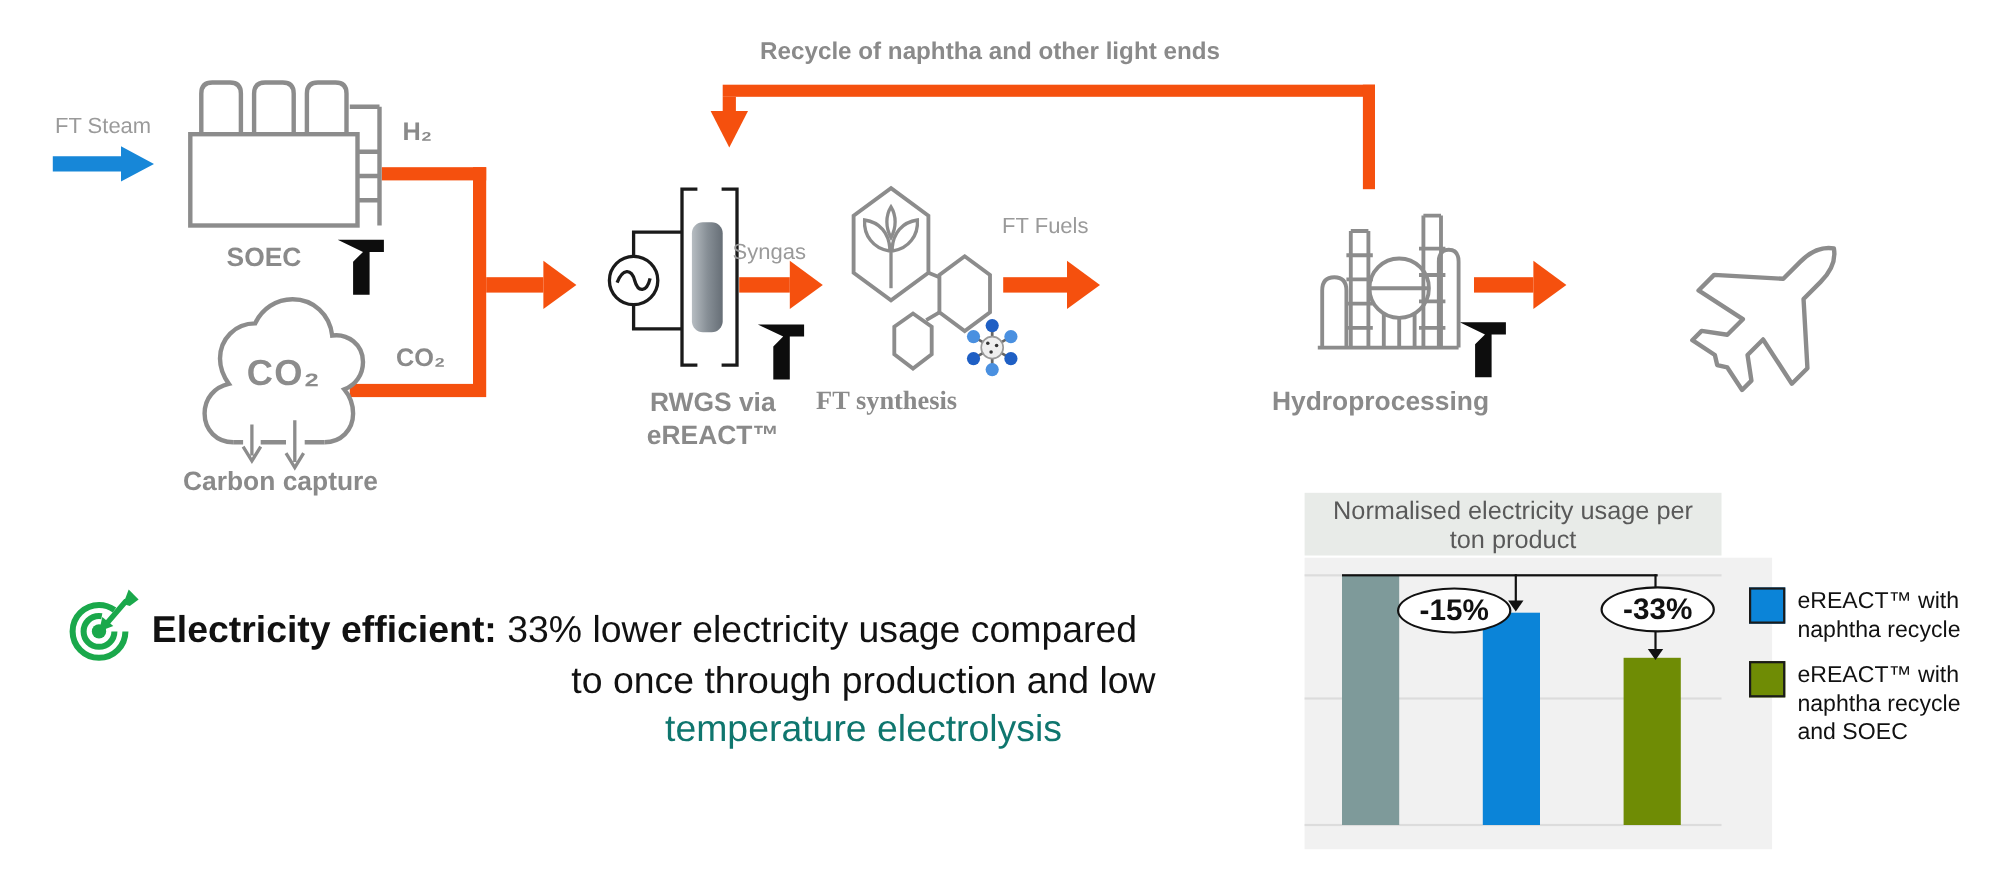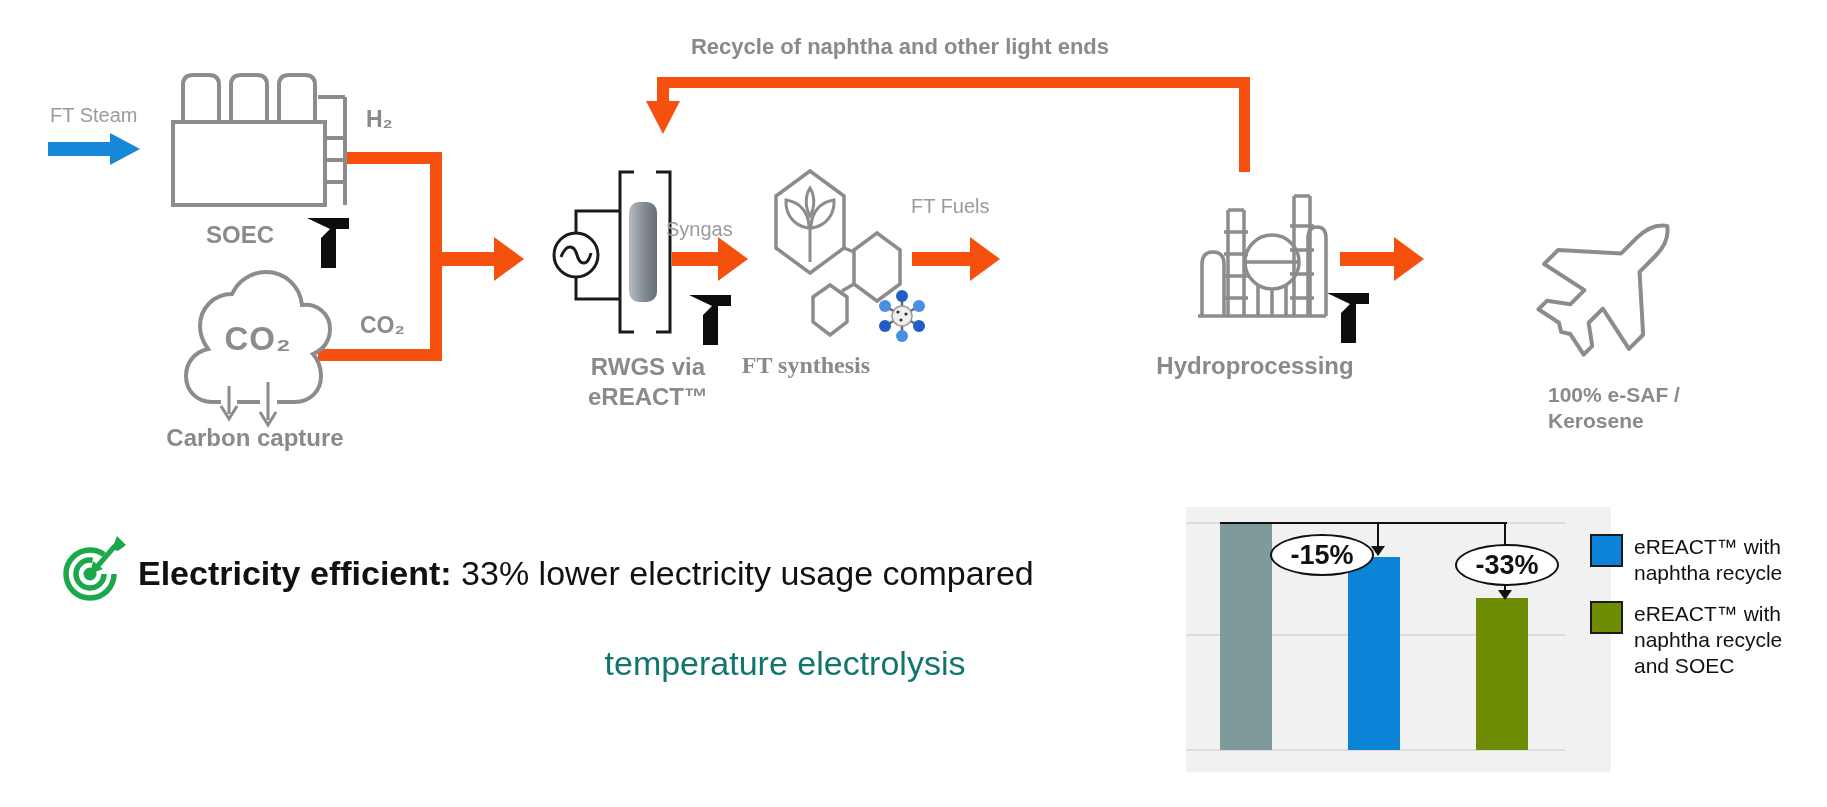--- a/index.html
+++ b/index.html
@@ -184,46 +184,47 @@
   <div class="lbl lbl-gray-bold ctr" id="rwgs-lbl">
     <div>RWGS via</div>
     <div>eREACT™</div>
   </div>
   <div class="lbl lbl-gray-bold ctr" id="carbon-capture-lbl">Carbon capture</div>
   <div class="lbl lbl-gray-reg" id="syngas-lbl">Syngas</div>
   <div class="lbl lbl-gray-bold ctr" id="ftsyn-lbl">FT synthesis</div>
   <div class="lbl lbl-gray-reg" id="ftfuels-lbl">FT Fuels</div>
   <div class="lbl lbl-gray-bold ctr" id="hydro-lbl">Hydroprocessing</div>
   <div class="lbl lbl-gray-bold ctr" id="recycle-lbl">Recycle of naphtha and other light ends</div>
-  <div class="lbl lbl-gray-bold" id="esaf-lbl">
-    <div>100% e-SAF /</div>
-    <div>Kerosene</div>
-  </div>
 
   <div id="eff-line1">
     <b>Electricity efficient:</b>
     <span>33% lower electricity usage compared</span>
   </div>
+  <div id="eff-line2">to once through production and low</div>
   <div id="eff-line3">temperature electrolysis</div>
 
   <div id="chart">
+    <div id="chart-title">
+      <div>Normalised electricity usage per</div>
+      <div>ton product</div>
+    </div>
     <div id="plot">
       <div class="gridline" style="top:15px"></div>
       <div class="gridline" style="top:127px"></div>
       <div class="gridline" style="top:242px"></div>
       <div class="bar" style="left: 34px; height: 227px; background: rgb(126, 154, 154);"></div>
       <div class="bar" style="left: 162px; height: 193px; background: rgb(11, 132, 216);"></div>
       <div class="bar" style="left: 290px; height: 152px; background: rgb(111, 140, 5);"></div>
       <div id="conn-h"></div>
       <div class="conn-v" style="left:191px;top:15px;height:26px"></div>
       <div class="conn-arrow" style="left:185px;top:39px"></div>
       <div class="conn-v" style="left:318px;top:15px;height:70px"></div>
       <div class="conn-arrow" style="left:312px;top:83px"></div>
       <div class="oval" style="left:84px;top:27px">-15%</div>
-      <div class="oval" style="left:269px;top:37px">-33%</div>
+      <div class="oval" style="left:269px;top:26px">-33%</div>
     </div>
   </div>
 
   <div id="legend">
     <div class="legend-item">
       <div class="legend-swatch" style="background: rgb(11, 132, 216);"></div>
       <div class="legend-text">
         <div>eREACT™ with</div>
         <div>naphtha recycle</div>
       </div>

